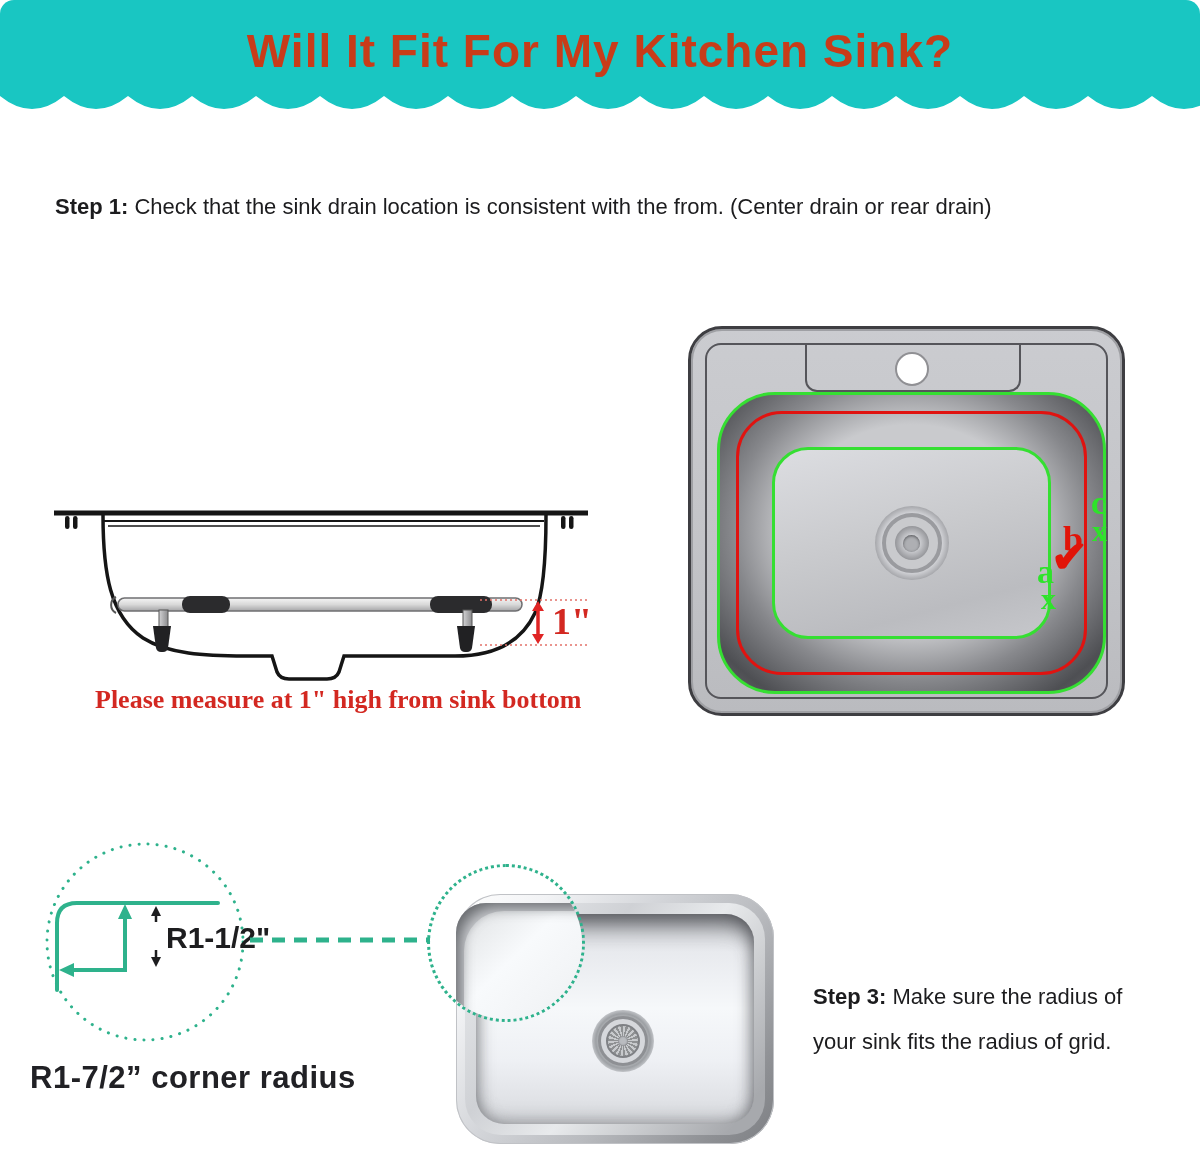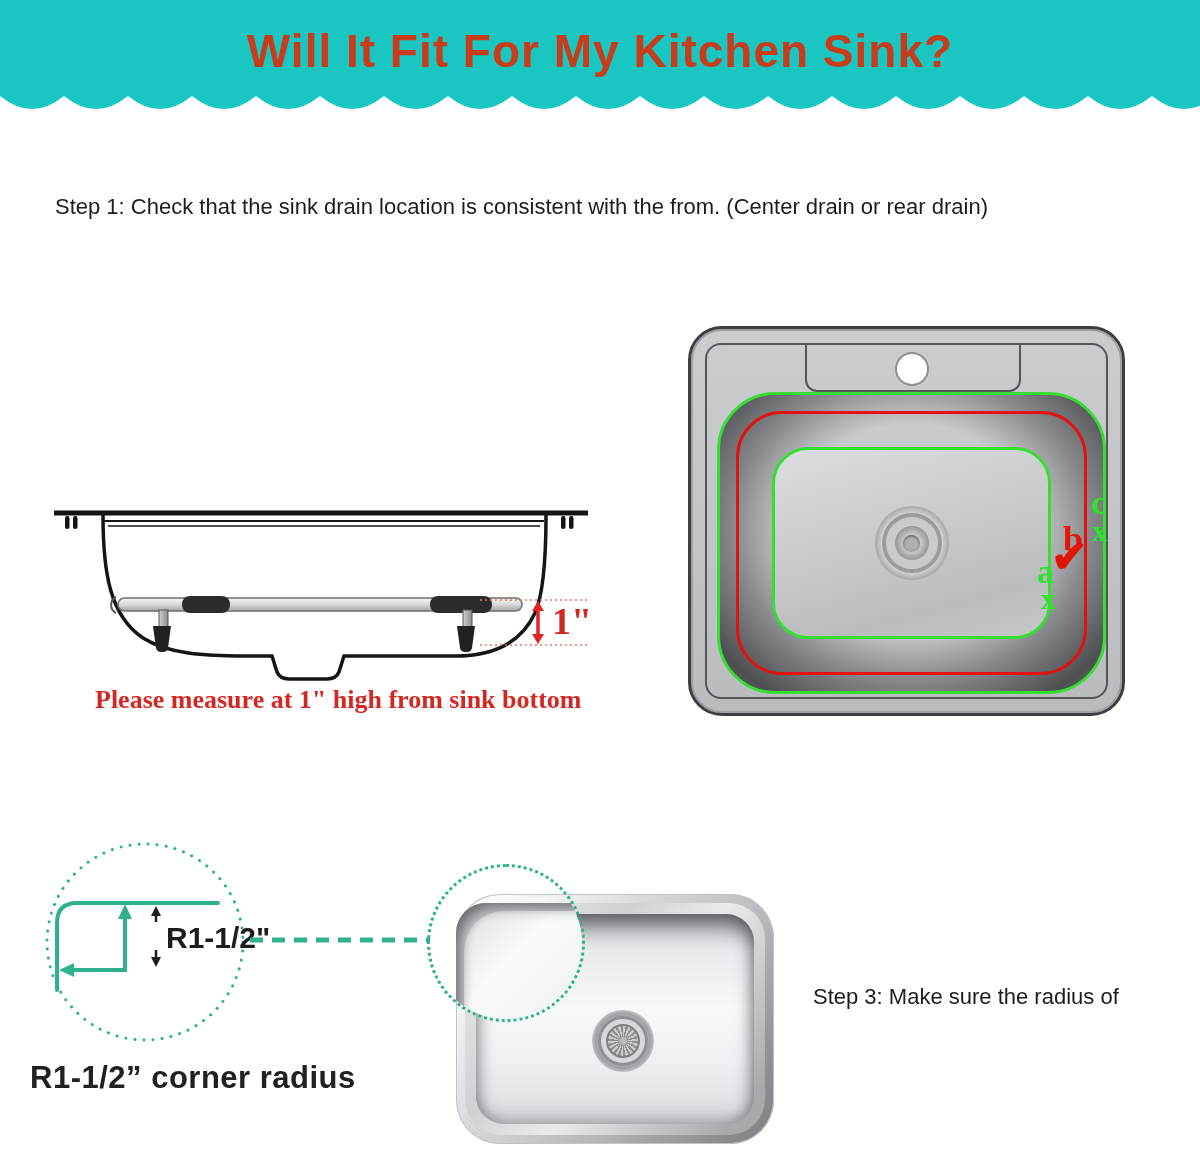--- a/index.html
+++ b/index.html
@@ -1,31 +1,32 @@
 <!DOCTYPE html>
 <html style="--teal: #19c6c2; --title-red: #c83c19; --line-green: #35df32; --line-red: #e01310; --marker-green: #2ee32a; --marker-red: #e11408; --accent-green: #2eb28c; --caption-red: #d32821; --text-dark: #1c1c1e;"><head>
 <meta charset="utf-8">
 <style>
   html,body { margin:0; padding:0; background:#fff; }
   .canvas {
     position:relative; width:1200px; height:1149px; background:#fff;
     font-family:"Liberation Sans", sans-serif; color:var(--text-dark,#1c1c1e);
     overflow:hidden;
+    border-radius:14px;
   }
   
   .wave { position:absolute; left:0; top:0; }
   .wave path { fill:var(--teal,#19c6c2); }
   .title {
     position:absolute; left:0; top:24px; width:1200px; text-align:center;
     font-size:46px; font-weight:bold; letter-spacing:1px;
     color:var(--title-red,#c83c19);
   }
   
   .step { position:absolute; font-size:22px; line-height:45px; white-space:nowrap; }
-  .step b { font-weight:normal;margin-top:33px; }
+  .step b { font-weight:bold;margin-top:33px; }
   .step1 { left:55px; top:184px; }
   .step2 { left:55px; top:311px; }
   .step3 { left:813px; top:974px; }
   
   .sideview { position:absolute; left:40px; top:498px; }
   .sideview .sink-line { stroke:#151515; fill:none; }
   .measure-num {
     font-family:"Liberation Serif", serif; font-weight:bold; font-size:38px;
     fill:var(--caption-red,#d32821);
   }
@@ -244,35 +245,36 @@
     <polygon class="accent-fill" points="31,140 46,133 46,147"></polygon>
     <g stroke="#1d1d1f" stroke-width="2.5">
       <line x1="128" y1="92" x2="128" y2="82"></line>
       <line x1="128" y1="120" x2="128" y2="131"></line>
     </g>
     <polygon points="128,76 123,86 133,86" fill="#1d1d1f"></polygon>
     <polygon points="128,137 123,127 133,127" fill="#1d1d1f"></polygon>
     <text class="radius-text" x="138" y="118">R1-1/2"</text>
     <line class="accent" x1="222" y1="110" x2="402" y2="110" stroke-width="5" stroke-dasharray="13 9"></line>
   </svg>
-  <div class="radius-caption">R1-1/2” corner radius</div>
+  <div class="radius-caption">R1-7/2” corner radius</div>
 
   <div class="photo">
     <div class="photo-rim"></div>
     <div class="photo-bowl"></div>
     <div class="photo-drain">
       <div class="pd2">
           <div class="pd3">
             <div class="pd4"></div>
           </div>
         </div>
     </div>
   </div>
   <div class="zoom-circle">
     <div class="zoom-corner"></div>
   </div>
 
   <div class="step step3">
     <div class="line"><b>Step 3:</b>
       <span>Make sure the radius of</span></div>
+    <div class="line">your sink fits the radius of grid.</div>
   </div>
 
 </div>
 
 </body></html>

